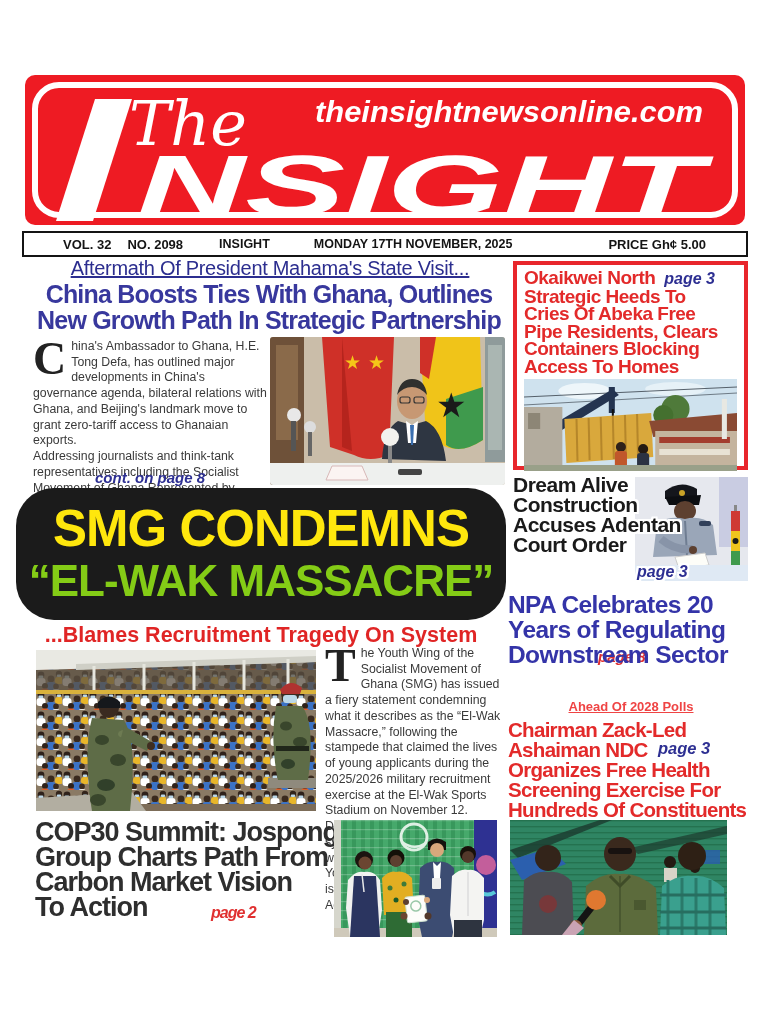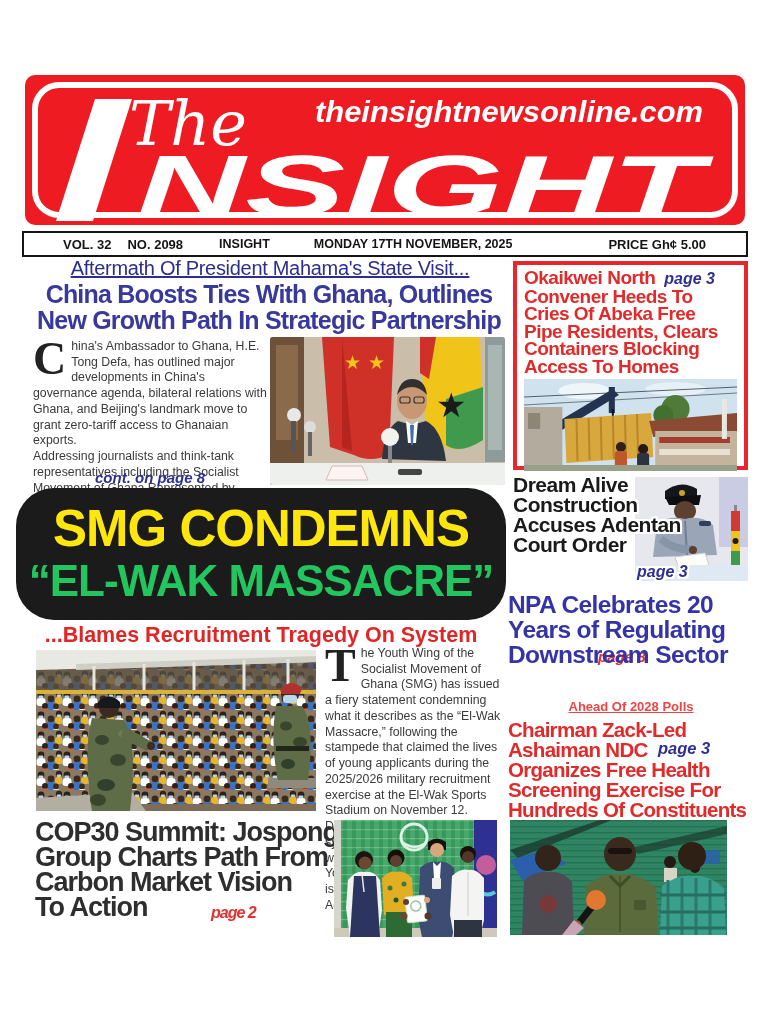--- a/index.html
+++ b/index.html
@@ -34,21 +34,21 @@
   .china-body { left:33px; top:339px; width:234px; }
   .cont { color:#2d2f92; font-weight:700; font-style:italic; text-align:center; font-size:15px; }
   .cont8 { left:33px; top:469px; width:234px; }
   .photo { overflow:hidden; }
   .photo svg { display:block; width:100%; height:100%; }
   .china-photo { left:270px; top:337px; width:235px; height:148px; border-radius:3px; }
 
   .smg-blob { left:16px; top:488px; width:490px; height:132px; background:#1b1b1b; border-radius:38px;
               display:flex; flex-direction:column; justify-content:center; align-items:center; }
   .smg-l1 { font-size:51px; line-height:54px; font-weight:700; color:#ffe70d; letter-spacing:-1px; }
-  .smg-l2 { font-size:44px; line-height:50px; font-weight:700; color:#22c55e; letter-spacing:-1px; }
+  .smg-l2 { font-size:44px; line-height:50px; font-weight:700; color:#84cc16; letter-spacing:-1px; }
   .blames { left:16px; top:623px; width:490px; text-align:center; font-size:21.5px; font-weight:700; color:#e02525; }
 
   .crowd-photo { left:36px; top:650px; width:280px; height:161px; }
   .smg-body { left:325px; top:646px; width:180px; }
   .cont5 { margin-top:1px; font-size:14.5px; }
 
   .cop30-hl { left:35px; top:820px; width:300px; font-size:27px; line-height:25px; color:#2e2e2e; letter-spacing:-1px; }
   .pageref-red { color:#e03030; font-style:italic; font-weight:700; }
   .pageref-blue { color:#2d2f92; font-style:italic; font-weight:700; }
   .cop30-page { left:176px; top:80px; font-size:16px; }
@@ -344,21 +344,21 @@
             <path d="M150,92 L216,92"></path>
             <path d="M150,108 L216,108"></path>
         </g>
       </g>
     </svg>
   </div>
 
   <div class="abs okaikwei-box">
     <div class="okaikwei-hl hl">
       <div class="ln"><span>Okaikwei North</span><span class="pg pageref-blue">page 3</span></div>
-      <div class="ln">Convener Heeds To</div>
+      <div class="ln">Strategic Heeds To</div>
       <div class="ln">Cries Of Abeka Free</div>
       <div class="ln">Pipe Residents, Clears</div>
       <div class="ln">Containers Blocking</div>
       <div class="ln">Access To Homes</div>
     </div>
     <div class="photo okaikwei-photo">
       <svg viewBox="0 0 211 92" preserveAspectRatio="none">
         <rect width="211" height="92" fill="#cfe2ee"></rect>
         <ellipse cx="60" cy="12" rx="26" ry="8" fill="#eef6fa"></ellipse>
           <ellipse cx="150" cy="10" rx="30" ry="7" fill="#e6f1f7"></ellipse>

